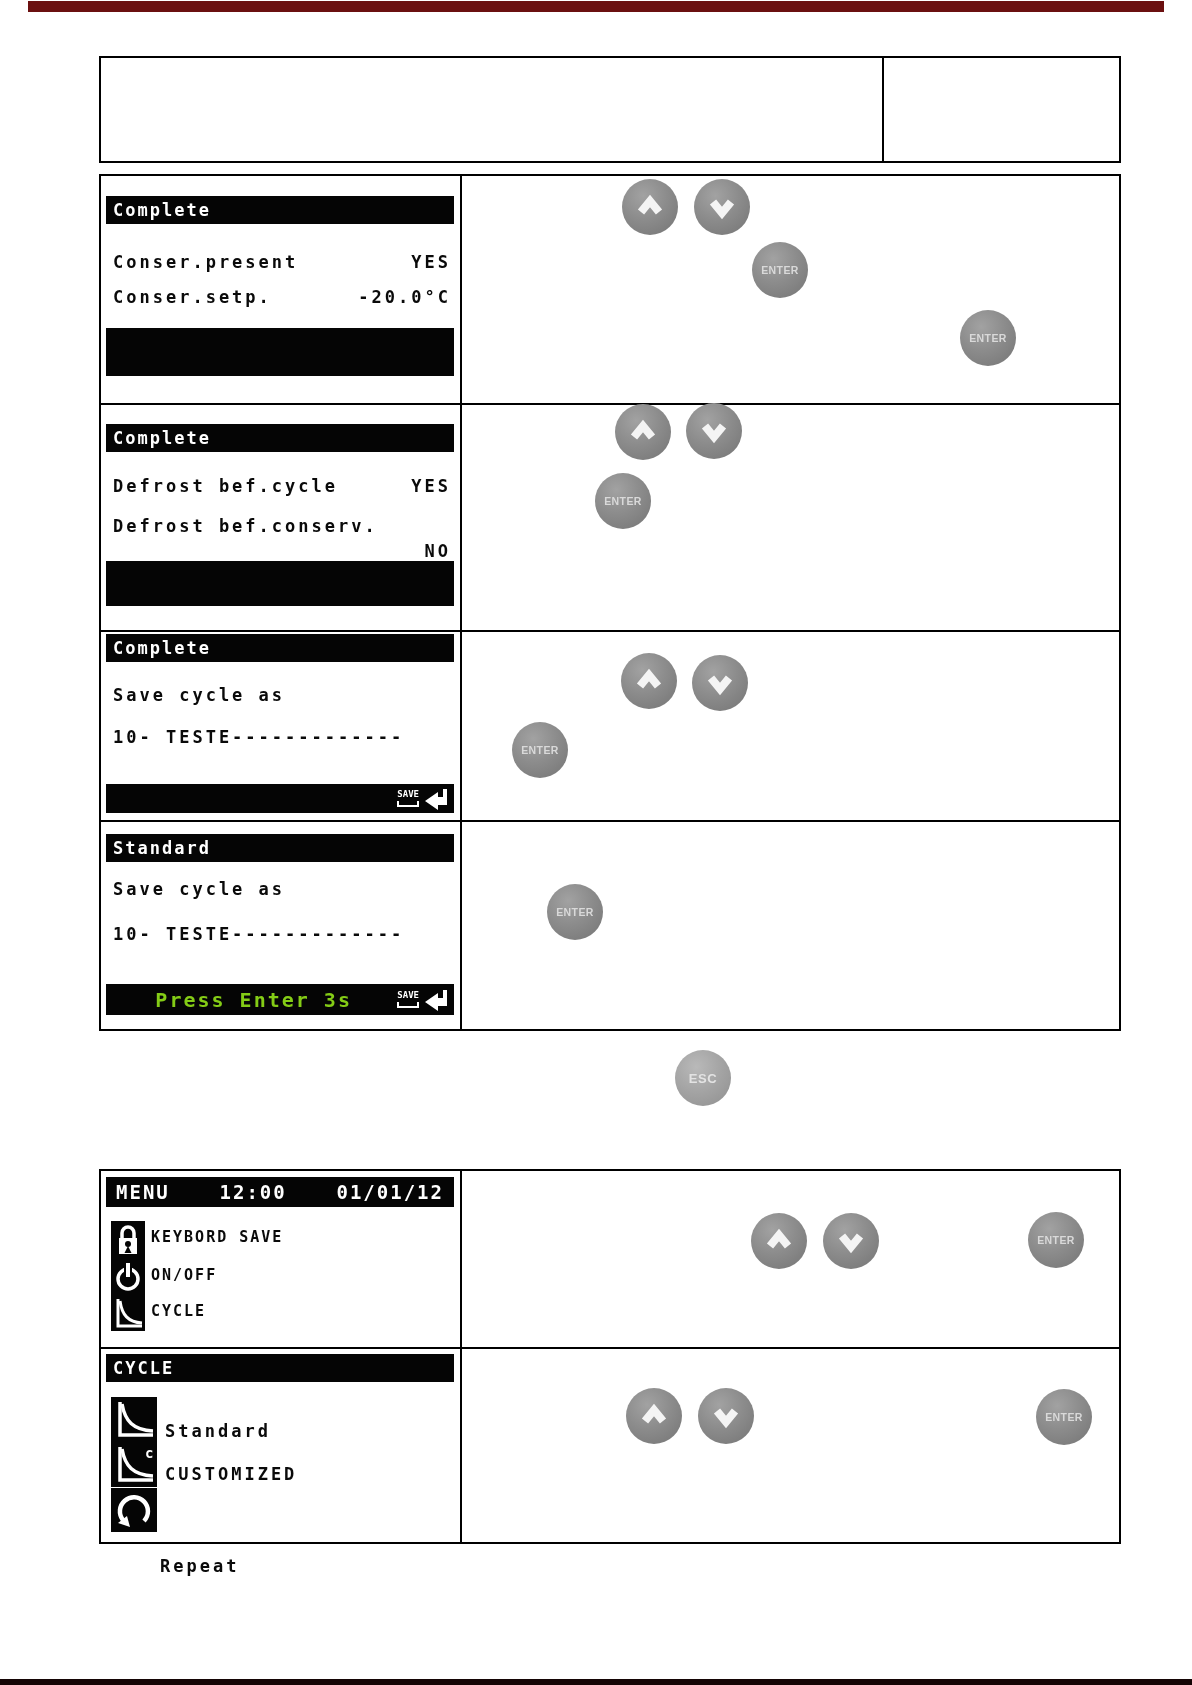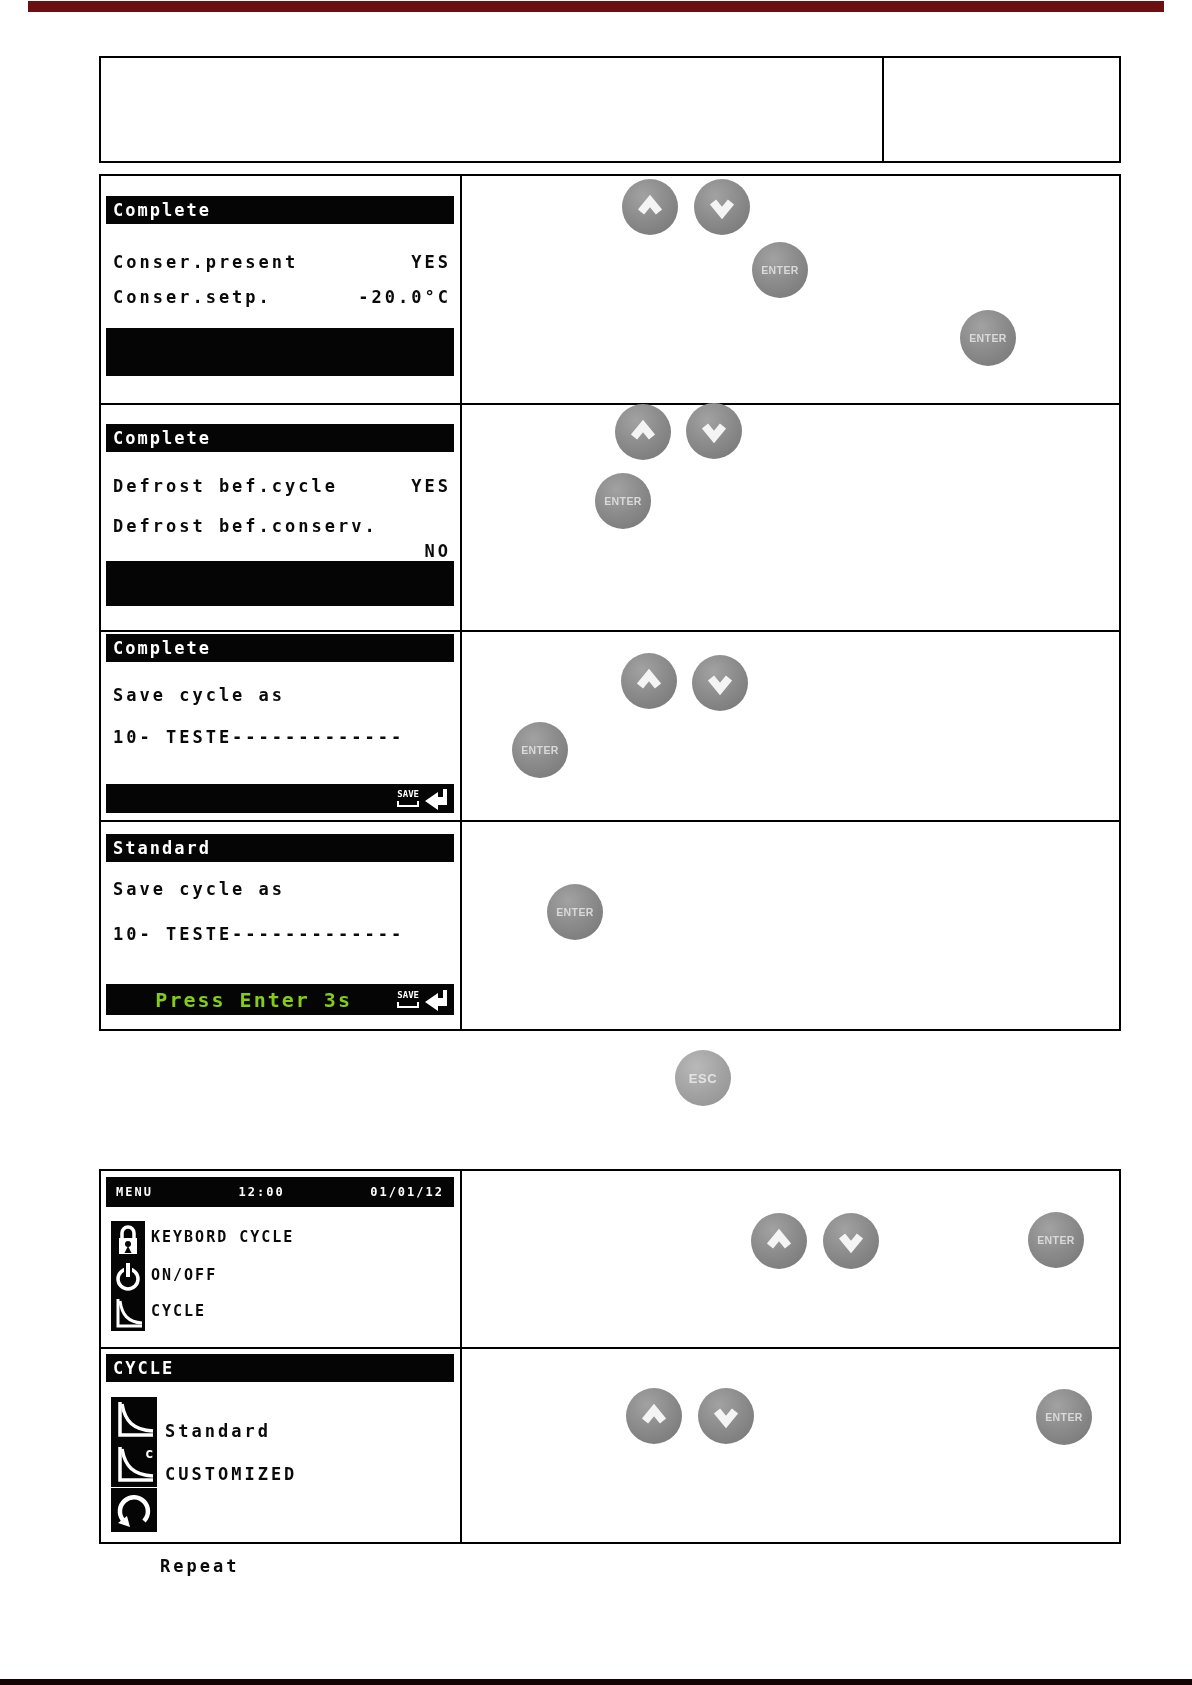--- a/index.html
+++ b/index.html
@@ -19,21 +19,21 @@
             padding:0 3px 0 7px;box-sizing:border-box;font-weight:bold;font-size:17px;
             letter-spacing:3px;white-space:nowrap;}
   .lcd-line.right{justify-content:flex-end;}
   .lcd-f{position:absolute;left:0;width:100%;background:#050505;box-sizing:border-box;
          display:flex;align-items:center;justify-content:flex-end;padding:0 4px;color:#fff;}
   .lcd-f .ftext{flex:1;text-align:center;font-weight:bold;font-size:20px;letter-spacing:2px;color:#84cc16;}
   .savekey{display:inline-block;margin-right:5px;text-align:center;}
   .savekey .stxt{display:block;font-weight:bold;font-size:9px;letter-spacing:0;color:#fff;line-height:9px;}
   .savekey .sbracket{display:block;height:4px;margin-top:2px;border-left:2px solid #fff;
          border-right:2px solid #fff;border-bottom:2px solid #fff;}
-  .menu-h{justify-content:space-between;padding:0 10px;height:30px;font-size:12px;}
+  .menu-h{justify-content:space-between;padding:0 10px;height:30px;font-size:19px;}
   .mi-icon{position:absolute;background:#050505;}
   .mi-label{position:absolute;font-weight:bold;white-space:nowrap;}
   .menu-label{font-size:15px;letter-spacing:2px;}
   .cyc-label{font-size:17px;letter-spacing:3px;}
 
   
   .btn{position:absolute;width:56px;height:56px;border-radius:50%;
        background:radial-gradient(circle at 38% 30%, #a2a2a2 0%, #8c8c8c 45%, #747474 100%);
        display:flex;align-items:center;justify-content:center;}
   .btn.enter span{font-family:"Liberation Sans",sans-serif;font-weight:bold;font-size:10.5px;
@@ -202,21 +202,21 @@
       <span>01/01/12</span>
     </div>
     <div class="mi-icon" style="left:5px;top:44px;width:34px;height:38px;">
       <svg width="34" height="38" viewBox="0 0 34 38">
         <path d="M11 17 v-5 a6 6 0 0 1 12 0 v5" stroke="#fff" stroke-width="3.5" fill="none"></path>
         <rect x="8" y="17" width="18" height="16" fill="#fff"></rect>
         <circle cx="17" cy="23" r="3" fill="#050505"></circle>
         <path d="M13.5 32 L17 25 L20.5 32 Z" fill="#050505"></path>
       </svg>
     </div>
-    <div class="mi-label menu-label" style="left:45px;top:51px;">KEYBORD CYCLE</div>
+    <div class="mi-label menu-label" style="left:45px;top:51px;">KEYBORD SAVE</div>
     <div class="mi-icon" style="left:5px;top:82px;width:34px;height:36px;">
       <svg width="34" height="36" viewBox="0 0 34 36">
         <circle cx="17" cy="20" r="10" stroke="#fff" stroke-width="3.5" fill="none"></circle>
         <rect x="13" y="6" width="8" height="9" fill="#050505"></rect>
         <rect x="15" y="4" width="4" height="14" fill="#fff"></rect>
       </svg>
     </div>
     <div class="mi-label menu-label" style="left:45px;top:89px;">ON/OFF</div>
     <div class="mi-icon" style="left:5px;top:118px;width:34px;height:36px;">
       <svg width="34" height="36" viewBox="0 0 34 36">

